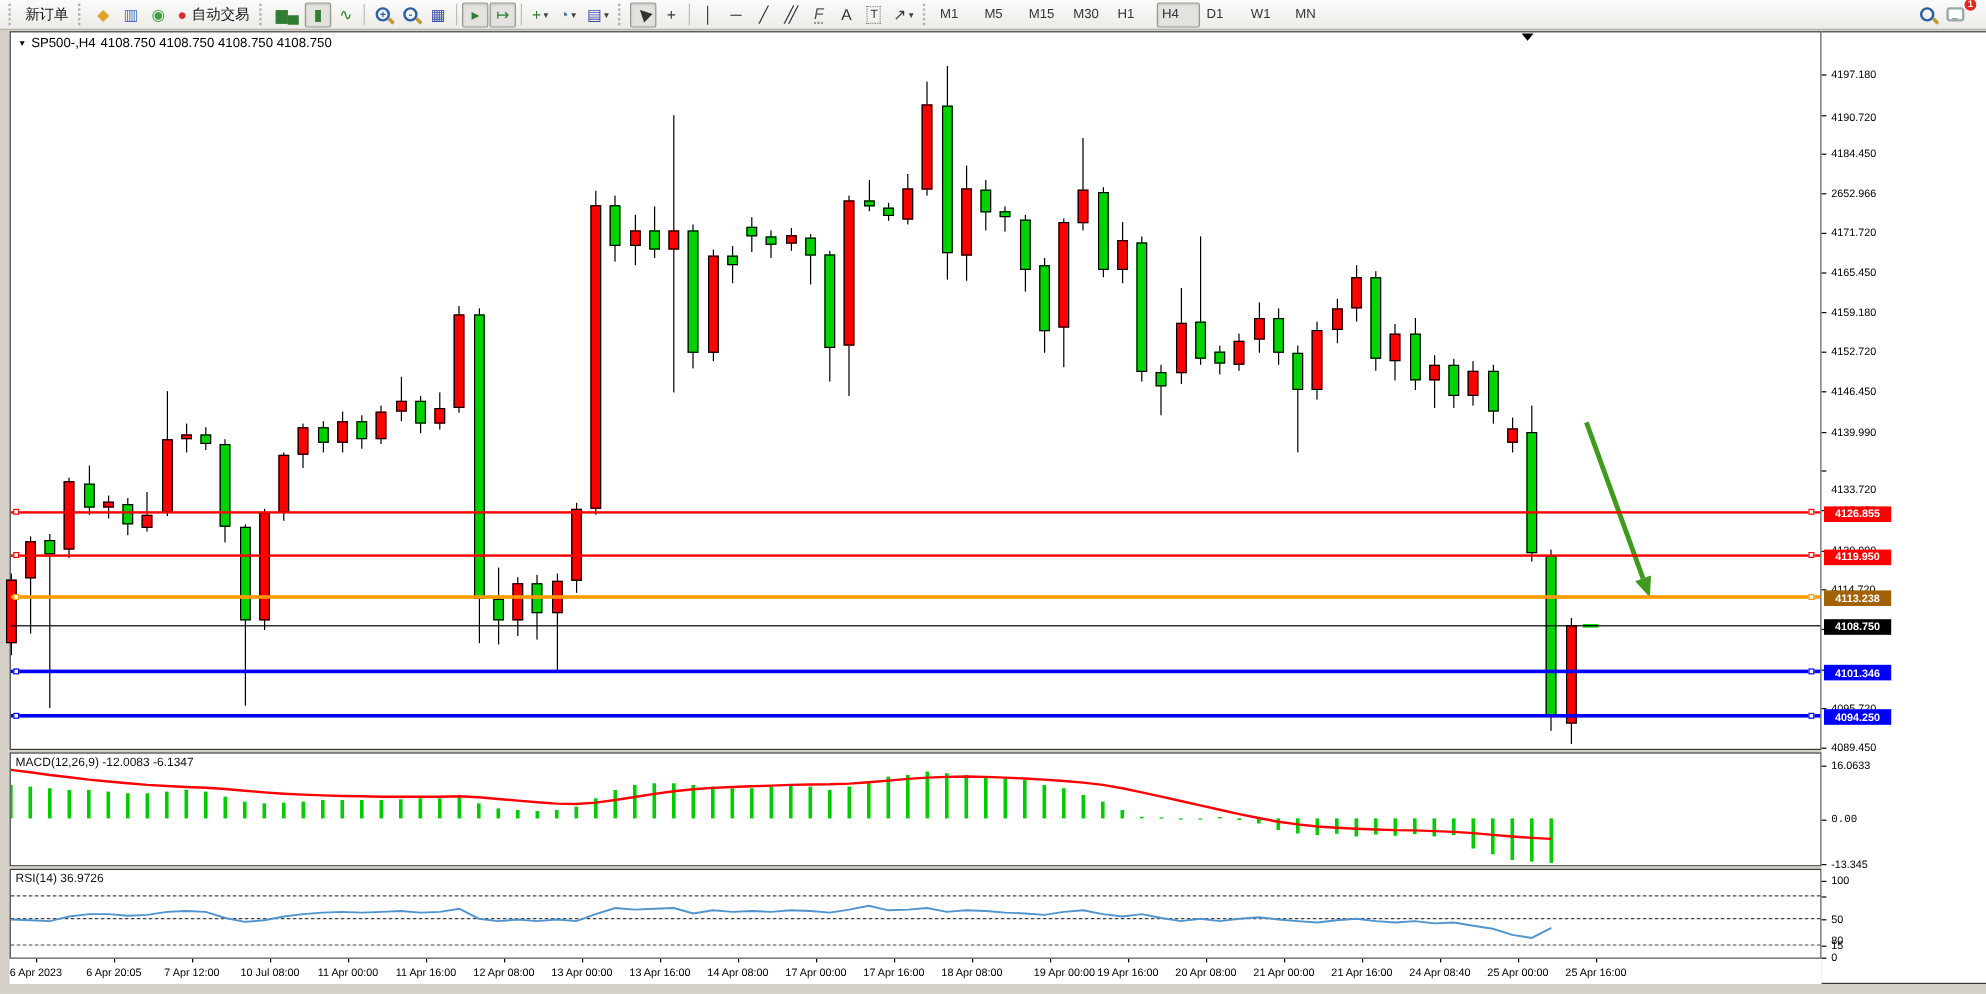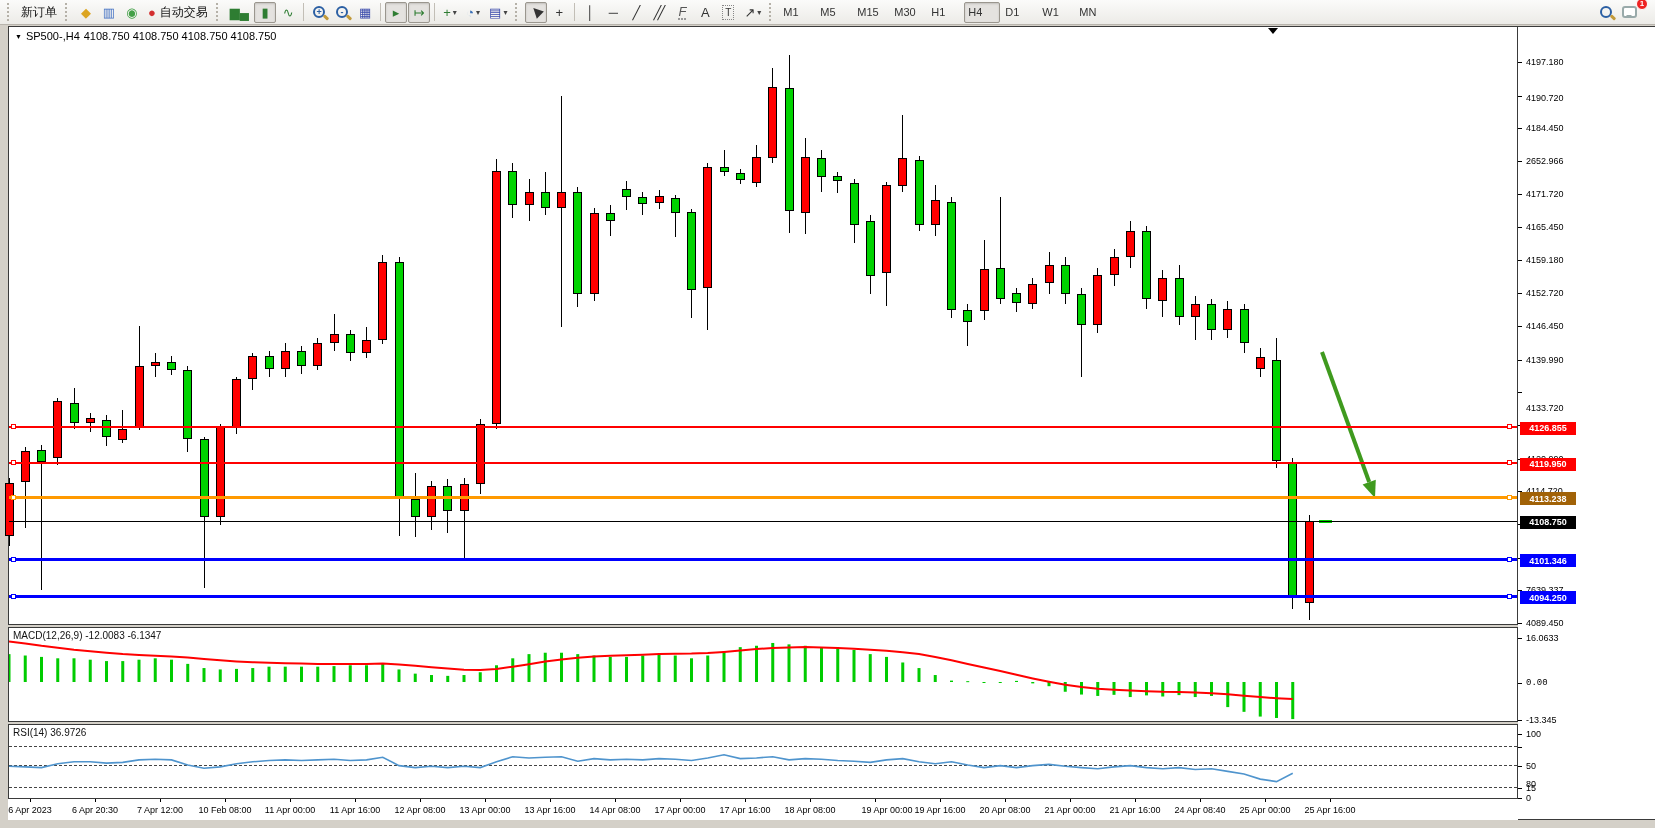--- a/index.html
+++ b/index.html
@@ -485,25 +485,25 @@
     <div class="rsi-level" style="top: 62.4px;"></div>
     <svg width="1508" height="73">
       <polyline points="0,41.3 16.25,41.9 32.5,42.6 48.75,38.7 65,36.8 81.25,36.8 97.5,38.1 113.75,37.4 130,34.9 146.25,34.2 162.5,34.9 178.75,40.0 195,43.2 211.25,41.9 227.5,38.7 243.75,36.8 260,35.5 276.25,34.9 292.5,35.5 308.75,34.9 325,34.2 341.25,35.5 357.5,34.9 373.75,32.3 390,40.6 406.25,42.6 422.5,41.3 438.75,42.6 455,41.3 471.25,42.6 487.5,36.8 503.75,31.7 520,33.0 536.25,32.3 552.5,31.7 568.75,36.2 585,33.6 601.25,34.9 617.5,34.2 633.75,34.9 650,33.6 666.25,34.2 682.5,35.5 698.75,33.0 715,29.8 731.25,33.6 747.5,33.0 763.75,31.7 780,34.9 796.25,33.6 812.5,34.2 828.75,35.5 845,36.2 861.25,37.4 877.5,34.9 893.75,33.6 910,36.8 926.25,38.7 942.5,36.8 958.75,40.0 975,42.6 991.25,40.6 1007.5,42.6 1023.75,40.6 1040,39.4 1056.25,41.3 1072.5,42.6 1088.75,43.8 1105,41.9 1121.25,40.6 1137.5,42.6 1153.75,43.8 1170,42.6 1186.25,44.5 1202.5,43.8 1218.75,46.4 1235,49.0 1251.25,54.1 1267.5,56.6 1283.75,48.3" fill="none" stroke="#4f94cd" stroke-width="1.6"></polyline>
     </svg>
   </div>
 
 <div id="timeAxis">
     <div class="t-tick" style="left: 22px;"></div>
     <div class="t-label" style="left: 22px;">6 Apr 2023</div>
     <div class="t-tick" style="left: 87px;"></div>
-    <div class="t-label" style="left: 87px;">6 Apr 20:30</div>
+    <div class="t-label" style="left: 87px;">6 Apr 20:05</div>
     <div class="t-tick" style="left: 152px;"></div>
     <div class="t-label" style="left: 152px;">7 Apr 12:00</div>
     <div class="t-tick" style="left: 217px;"></div>
-    <div class="t-label" style="left: 217px;">10 Feb 08:00</div>
+    <div class="t-label" style="left: 217px;">10 Jul 08:00</div>
     <div class="t-tick" style="left: 282px;"></div>
     <div class="t-label" style="left: 282px;">11 Apr 00:00</div>
     <div class="t-tick" style="left: 347px;"></div>
     <div class="t-label" style="left: 347px;">11 Apr 16:00</div>
     <div class="t-tick" style="left: 412px;"></div>
     <div class="t-label" style="left: 412px;">12 Apr 08:00</div>
     <div class="t-tick" style="left: 477px;"></div>
     <div class="t-label" style="left: 477px;">13 Apr 00:00</div>
     <div class="t-tick" style="left: 542px;"></div>
     <div class="t-label" style="left: 542px;">13 Apr 16:00</div>
@@ -559,21 +559,21 @@
     <div class="ax-label" style="top: 392.992px;">4127.450</div>
     <div class="ax-tick" style="top: 431.63px;"></div>
     <div class="ax-label" style="top: 426.63px;">4120.990</div>
     <div class="ax-tick" style="top: 464.277px;"></div>
     <div class="ax-label" style="top: 459.277px;">4114.720</div>
     <div class="ax-tick" style="top: 496.925px;"></div>
     <div class="ax-label" style="top: 491.925px;">4108.450</div>
     <div class="ax-tick" style="top: 530.563px;"></div>
     <div class="ax-label" style="top: 525.563px;">4101.990</div>
     <div class="ax-tick" style="top: 563.21px;"></div>
-    <div class="ax-label" style="top: 558.21px;">7639.337</div>
+    <div class="ax-label" style="top: 558.21px;">4095.720</div>
     <div class="ax-tick" style="top: 595.858px;"></div>
     <div class="ax-label" style="top: 590.858px;">4089.450</div>
     <div class="ax-badge" style="top: 394.591px; background: rgb(255, 0, 0);">4126.855</div>
     <div class="ax-badge" style="top: 430.545px; background: rgb(255, 0, 0);">4119.950</div>
     <div class="ax-badge" style="top: 465.494px; background: #a16207;">4113.238</div>
     <div class="ax-badge" style="top: 488.863px; background: rgb(0, 0, 0);">4108.750</div>
     <div class="ax-badge" style="top: 527.416px; background: rgb(0, 0, 255);">4101.346</div>
     <div class="ax-badge" style="top: 564.365px; background: rgb(0, 0, 255);">4094.250</div>
     <div class="ax-tick" style="top: 611.216px;"></div>
     <div class="ax-label" style="top: 606.216px;">16.0633</div>

